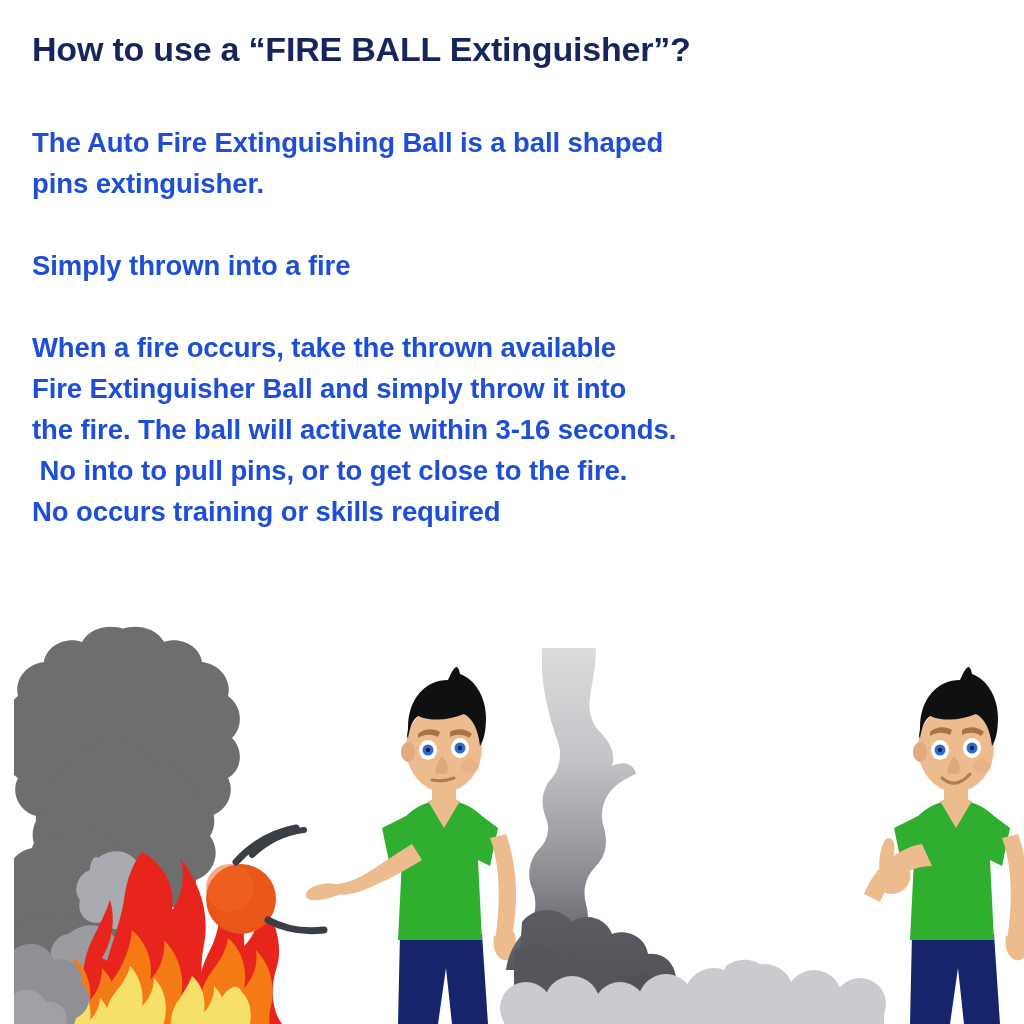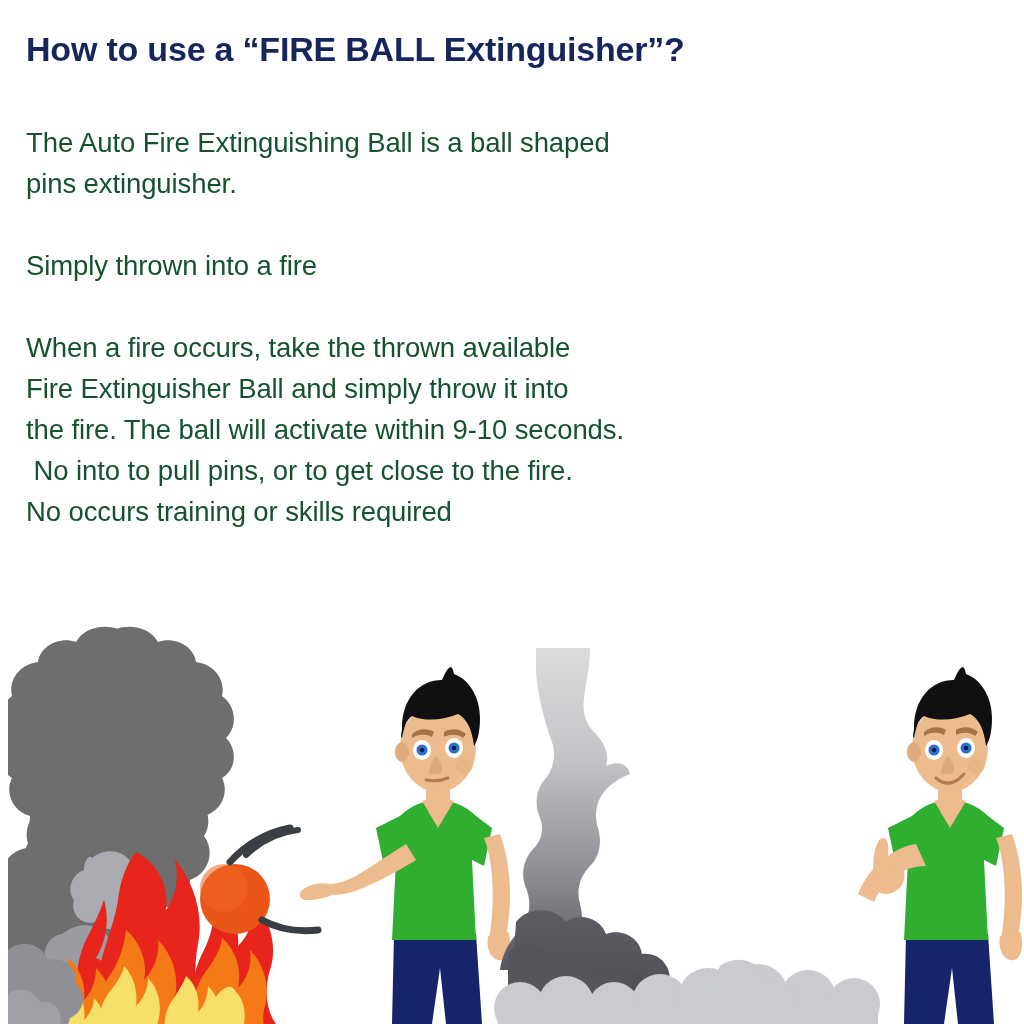--- a/index.html
+++ b/index.html
@@ -10,21 +10,21 @@
   body {
     width: 1024px;
     height: 1024px;
     overflow: hidden;
     font-family: "Liberation Sans", sans-serif;
     position: relative;
   }
 
   #slide {
     position: absolute;
-    left: 8px; top: 0;
+    left: 14px; top: 0;
     width: 844px;
     height: 1024px;
     background: #ffffff;
   }
 
   
   #text-block {
     position: absolute;
     left: 0; top: 0;
     width: 1024px;
@@ -38,22 +38,22 @@
     font-weight: bold;
     color: #16255c;
     letter-spacing: -0.2px;
     white-space: nowrap;
   }
 
   .body-line {
     position: absolute;
     left: 18px;
     font-size: 27.5px;
-    font-weight: normal;
-    color: #14532d;
+    font-weight: bold;
+    color: #1d4ed8;
     white-space: pre;
     letter-spacing: -0.1px;
   }
 
   
   #illustration {
     position: absolute;
     left: 0;
     top: 600px;
     width: 1024px;
@@ -68,21 +68,21 @@
 
   <div id="text-block">
 
     <div id="page-title">How to use a “FIRE BALL Extinguisher”?</div>
 
     <div class="body-line" style="top:127px">The Auto Fire Extinguishing Ball is a ball shaped</div>
     <div class="body-line" style="top:168px">pins extinguisher.</div>
     <div class="body-line" style="top:250px">Simply thrown into a fire</div>
     <div class="body-line" style="top:332px">When a fire occurs, take the thrown available</div>
     <div class="body-line" style="top:373px">Fire Extinguisher Ball and simply throw it into</div>
-    <div class="body-line" style="top:414px">the fire. The ball will activate within 9-10 seconds.</div>
+    <div class="body-line" style="top:414px">the fire. The ball will activate within 3-16 seconds.</div>
     <div class="body-line" style="top:455px"> No into to pull pins, or to get close to the fire.</div>
     <div class="body-line" style="top:496px">No occurs training or skills required</div>
 
   </div>
 
   <div id="illustration">
     <svg width="1024" height="424" viewBox="0 0 1024 424" xmlns="http://www.w3.org/2000/svg">
       <defs>
         <linearGradient id="gradSmokeLight" x1="0" y1="0" x2="0" y2="1">
           <stop offset="0%" stop-color="#dcdcde"></stop>

